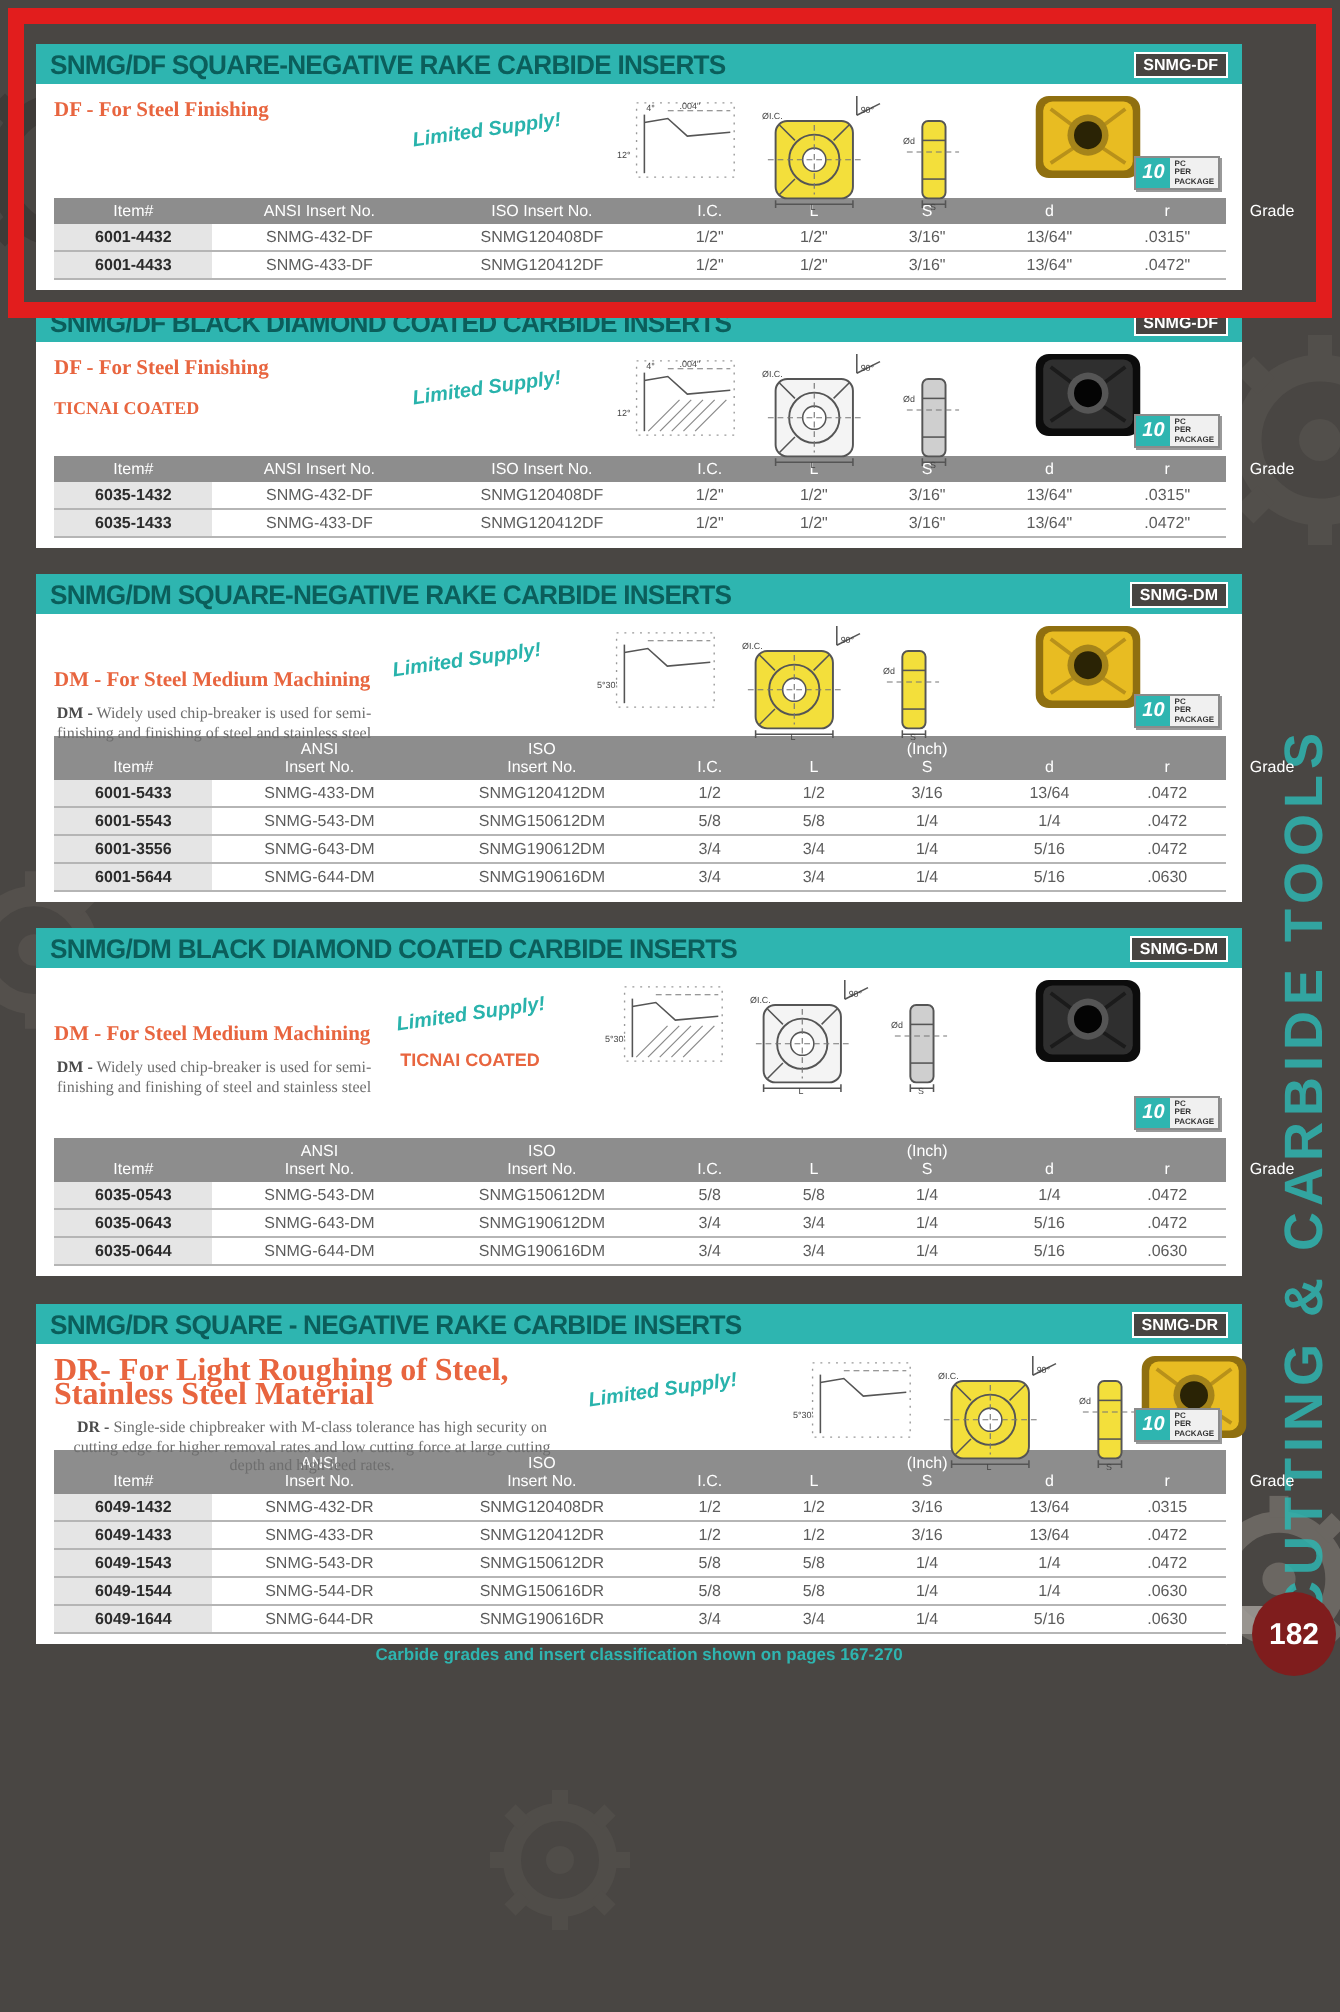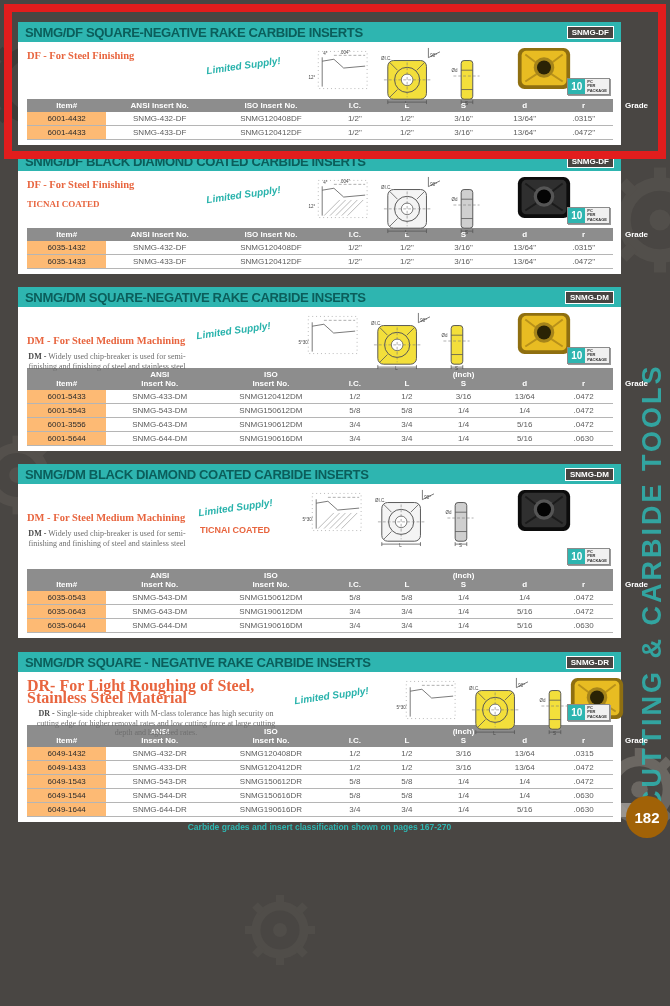--- a/index.html
+++ b/index.html
@@ -54,33 +54,33 @@
     font-size:10px;transform:rotate(-8deg);white-space:nowrap;
   }
   .coated-mid{margin-top:10px;transform:none;}
   .diagrams{display:flex;align-items:flex-start;gap:9px;padding-top:2px;}
   .photo-wrap{margin-left:auto;margin-right:40px;padding-top:1px;}
   
   .pack{
     position:absolute;right:2px;bottom:2px;display:flex;align-items:stretch;
     border:1px solid #8b8b8b;background:#f0f0f0;box-shadow:1px 1px 0 #999;
   }
-  .pack-qty{background:#2eb5b0;color:#fff;font-weight:bold;font-size:10px;padding:2px 3px;display:flex;align-items:center;}
+  .pack-qty{background:#2eb5b0;color:#fff;font-weight:bold;font-size:10px;padding:2px 3px;display:flex;align-items:center;font-style:italic;}
   .pack-unit{font-size:4px;line-height:4.5px;color:#333;font-weight:bold;white-space:pre-line;padding:1px 2px;align-self:center;}
   
   table{width:100%;border-collapse:collapse;table-layout:fixed;margin-top:2px;}
   thead th{
-    background:#8d8d8d;color:#fff;font-size:8px;font-weight:bold;
+    background:#8d8d8d;color:#fff;font-size:8px;font-weight:normal;
     padding:2px 13px;vertical-align:bottom;white-space:pre-line;line-height:9px;
   }
   tbody td{
     font-size:8px;color:#5c5c5c;text-align:center;padding:1.5px 2px;line-height:10px;
     border-bottom:1px solid #b5b5b5;background:#fff;white-space:nowrap;overflow:hidden;
   }
-  tbody td:first-child{background:#fdba74;color:#2b2b2b;font-weight:normal;}
+  tbody td:first-child{background:#e5e5e5;color:#2b2b2b;font-weight:bold;}
   th:nth-child(1){width:13%}th:nth-child(2){width:19%}th:nth-child(3){width:21%}
   th:nth-child(4){width:7%}th:nth-child(5){width:7%}th:nth-child(6){width:9%}
   th:nth-child(7){width:9%}th:nth-child(8){width:8%}
   
   .tv-body,.sv-body{fill:#f3df3b;stroke:#555;stroke-width:1;}
   .style-black .tv-body{fill:#f4f4f4;}
   .style-black .sv-body{fill:#cfcfcf;}
   .diag-line{stroke:#555;stroke-width:0.8;fill:none;}
   .diag-dash{stroke:#777;stroke-width:0.6;fill:none;stroke-dasharray:3,2;}
   .diag-text{font-size:4.6px;fill:#444;font-family:"Liberation Sans",sans-serif;}
@@ -104,21 +104,21 @@
   }
   #side-text{
     position:absolute;right:2px;top:316px;height:494px;z-index:1;
     writing-mode:vertical-rl;transform:rotate(180deg);
     color:rgba(46,181,176,0.85);font-size:27px;letter-spacing:3px;font-weight:bold;
     white-space:nowrap;
   }
   #page-tab{position:absolute;left:597px;top:803px;width:48px;height:14px;background:#a19d99;opacity:.85;border-radius:2px;z-index:1;}
   #page-circle{
     position:absolute;left:626px;top:796px;width:42px;height:42px;border-radius:50%;
-    background:#a16207;color:#fff;font-weight:bold;font-size:15px;
+    background:#7f1d1d;color:#fff;font-weight:bold;font-size:15px;
     display:flex;align-items:center;justify-content:center;z-index:3;
   }
 </style>
 </head>
 <body>
 
 <svg class="gear" style="left:-22px;top:30px;color:#3e3b38;" width="110" height="110" viewBox="-40 -40 80 80">
   <circle r="24" fill="none" stroke="currentColor" stroke-width="9"></circle>
   <g stroke="currentColor" stroke-width="8">
     <line x1="0" y1="-26" x2="0" y2="-35"></line>

